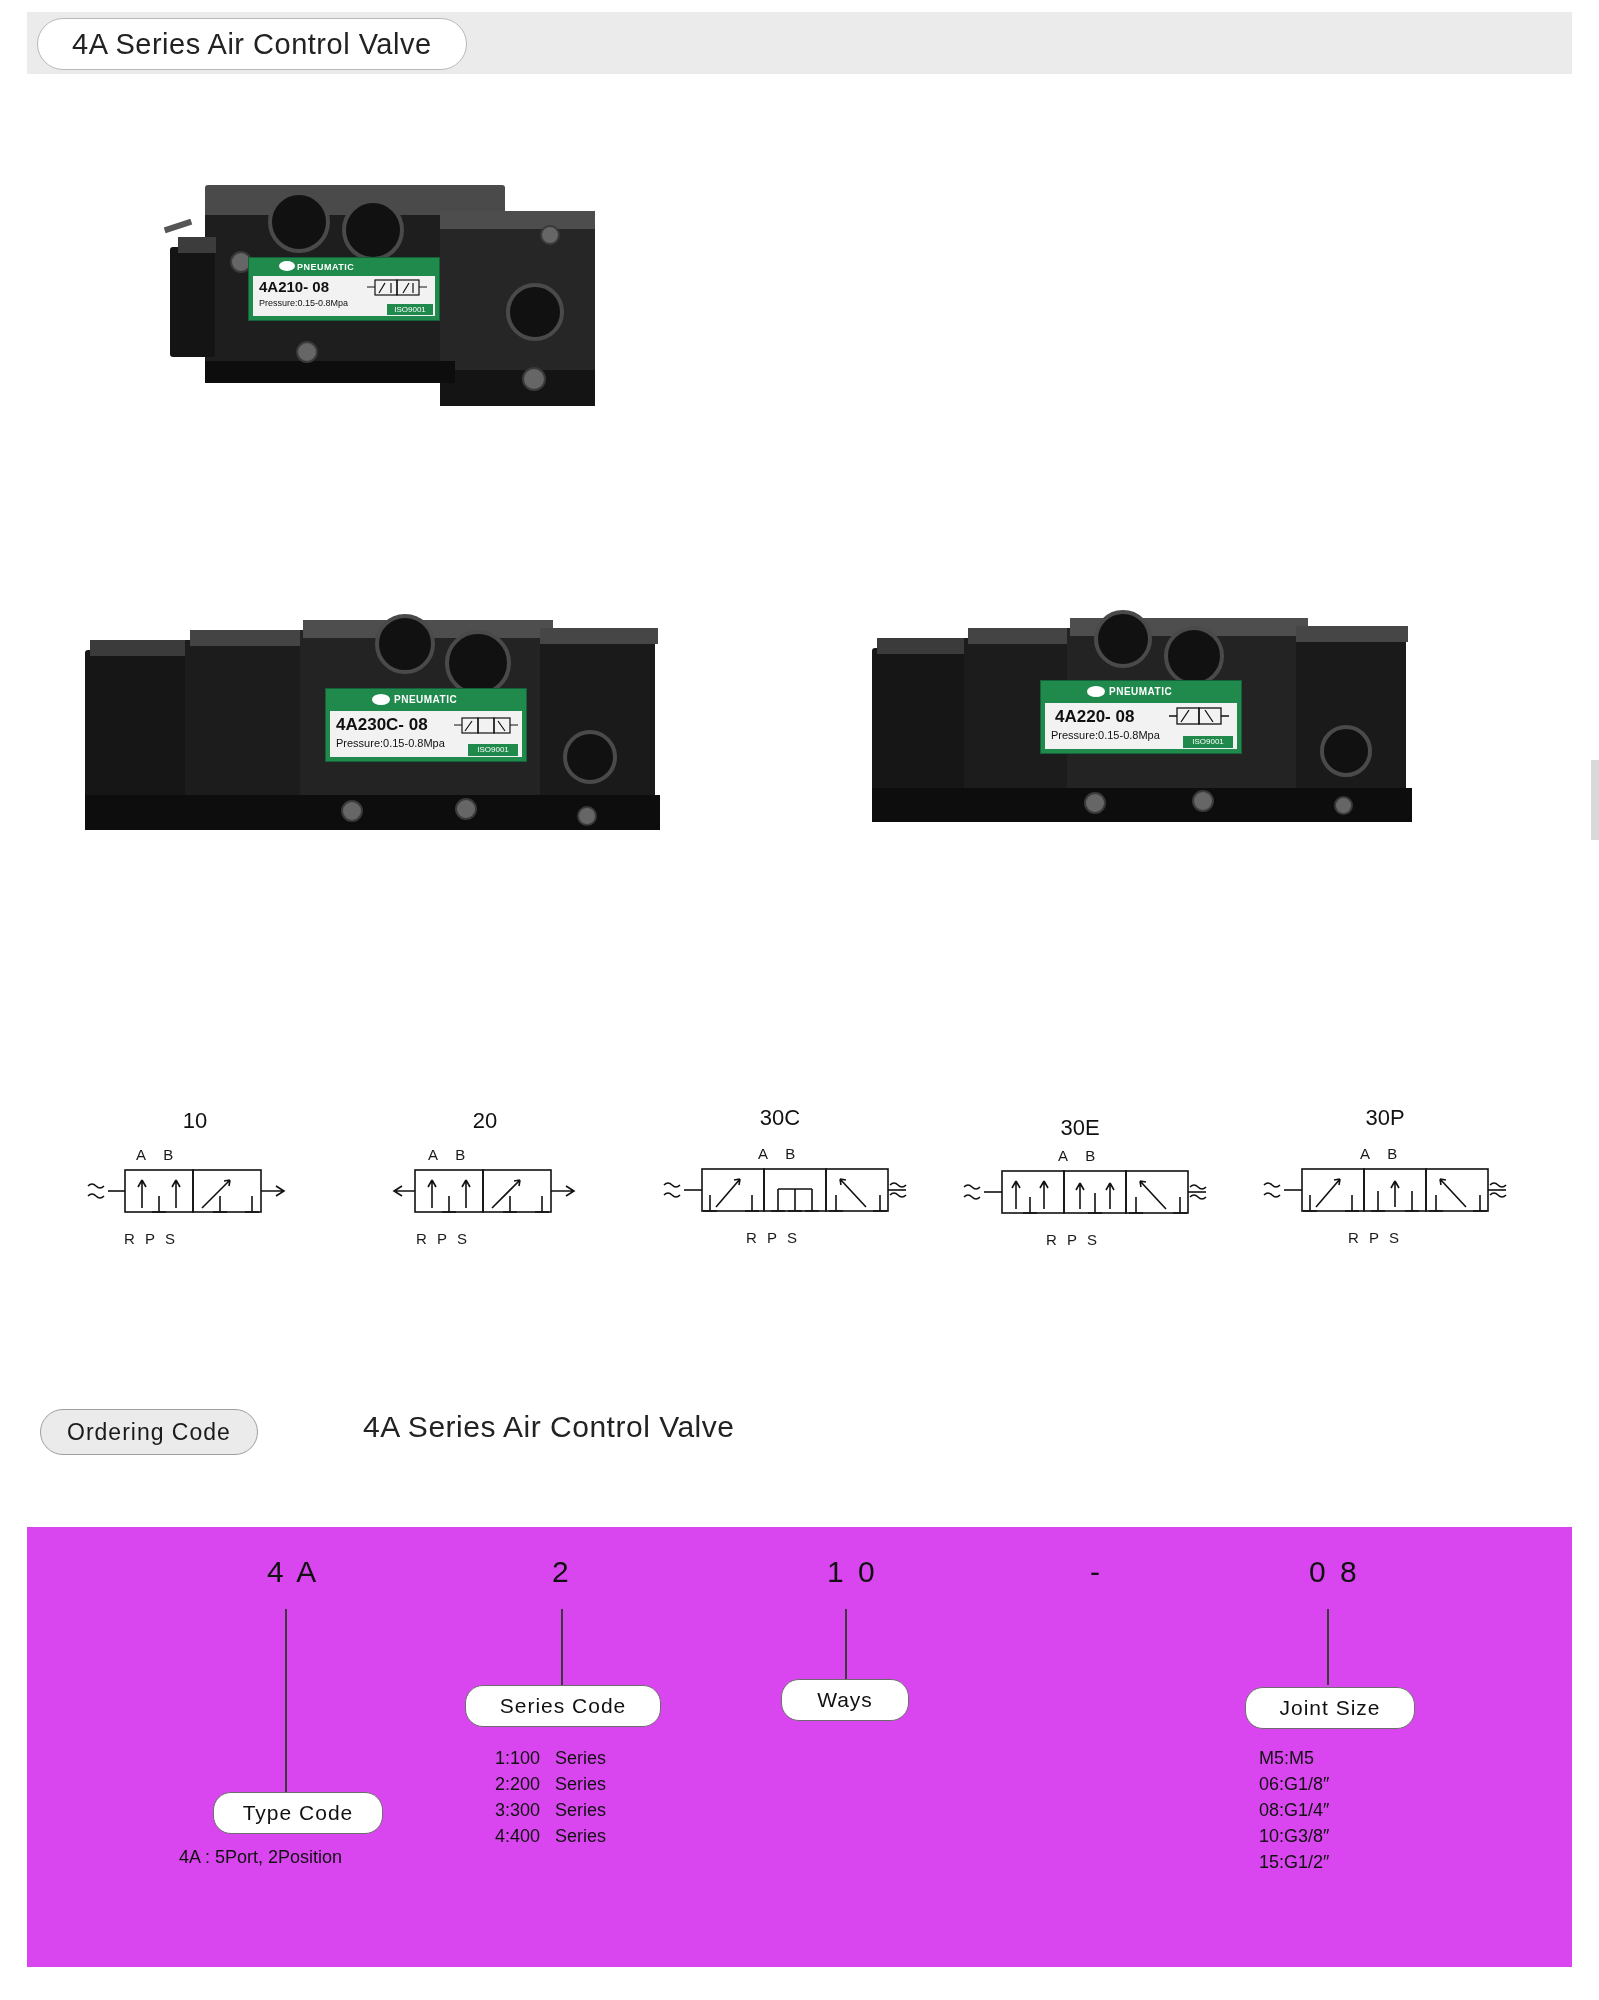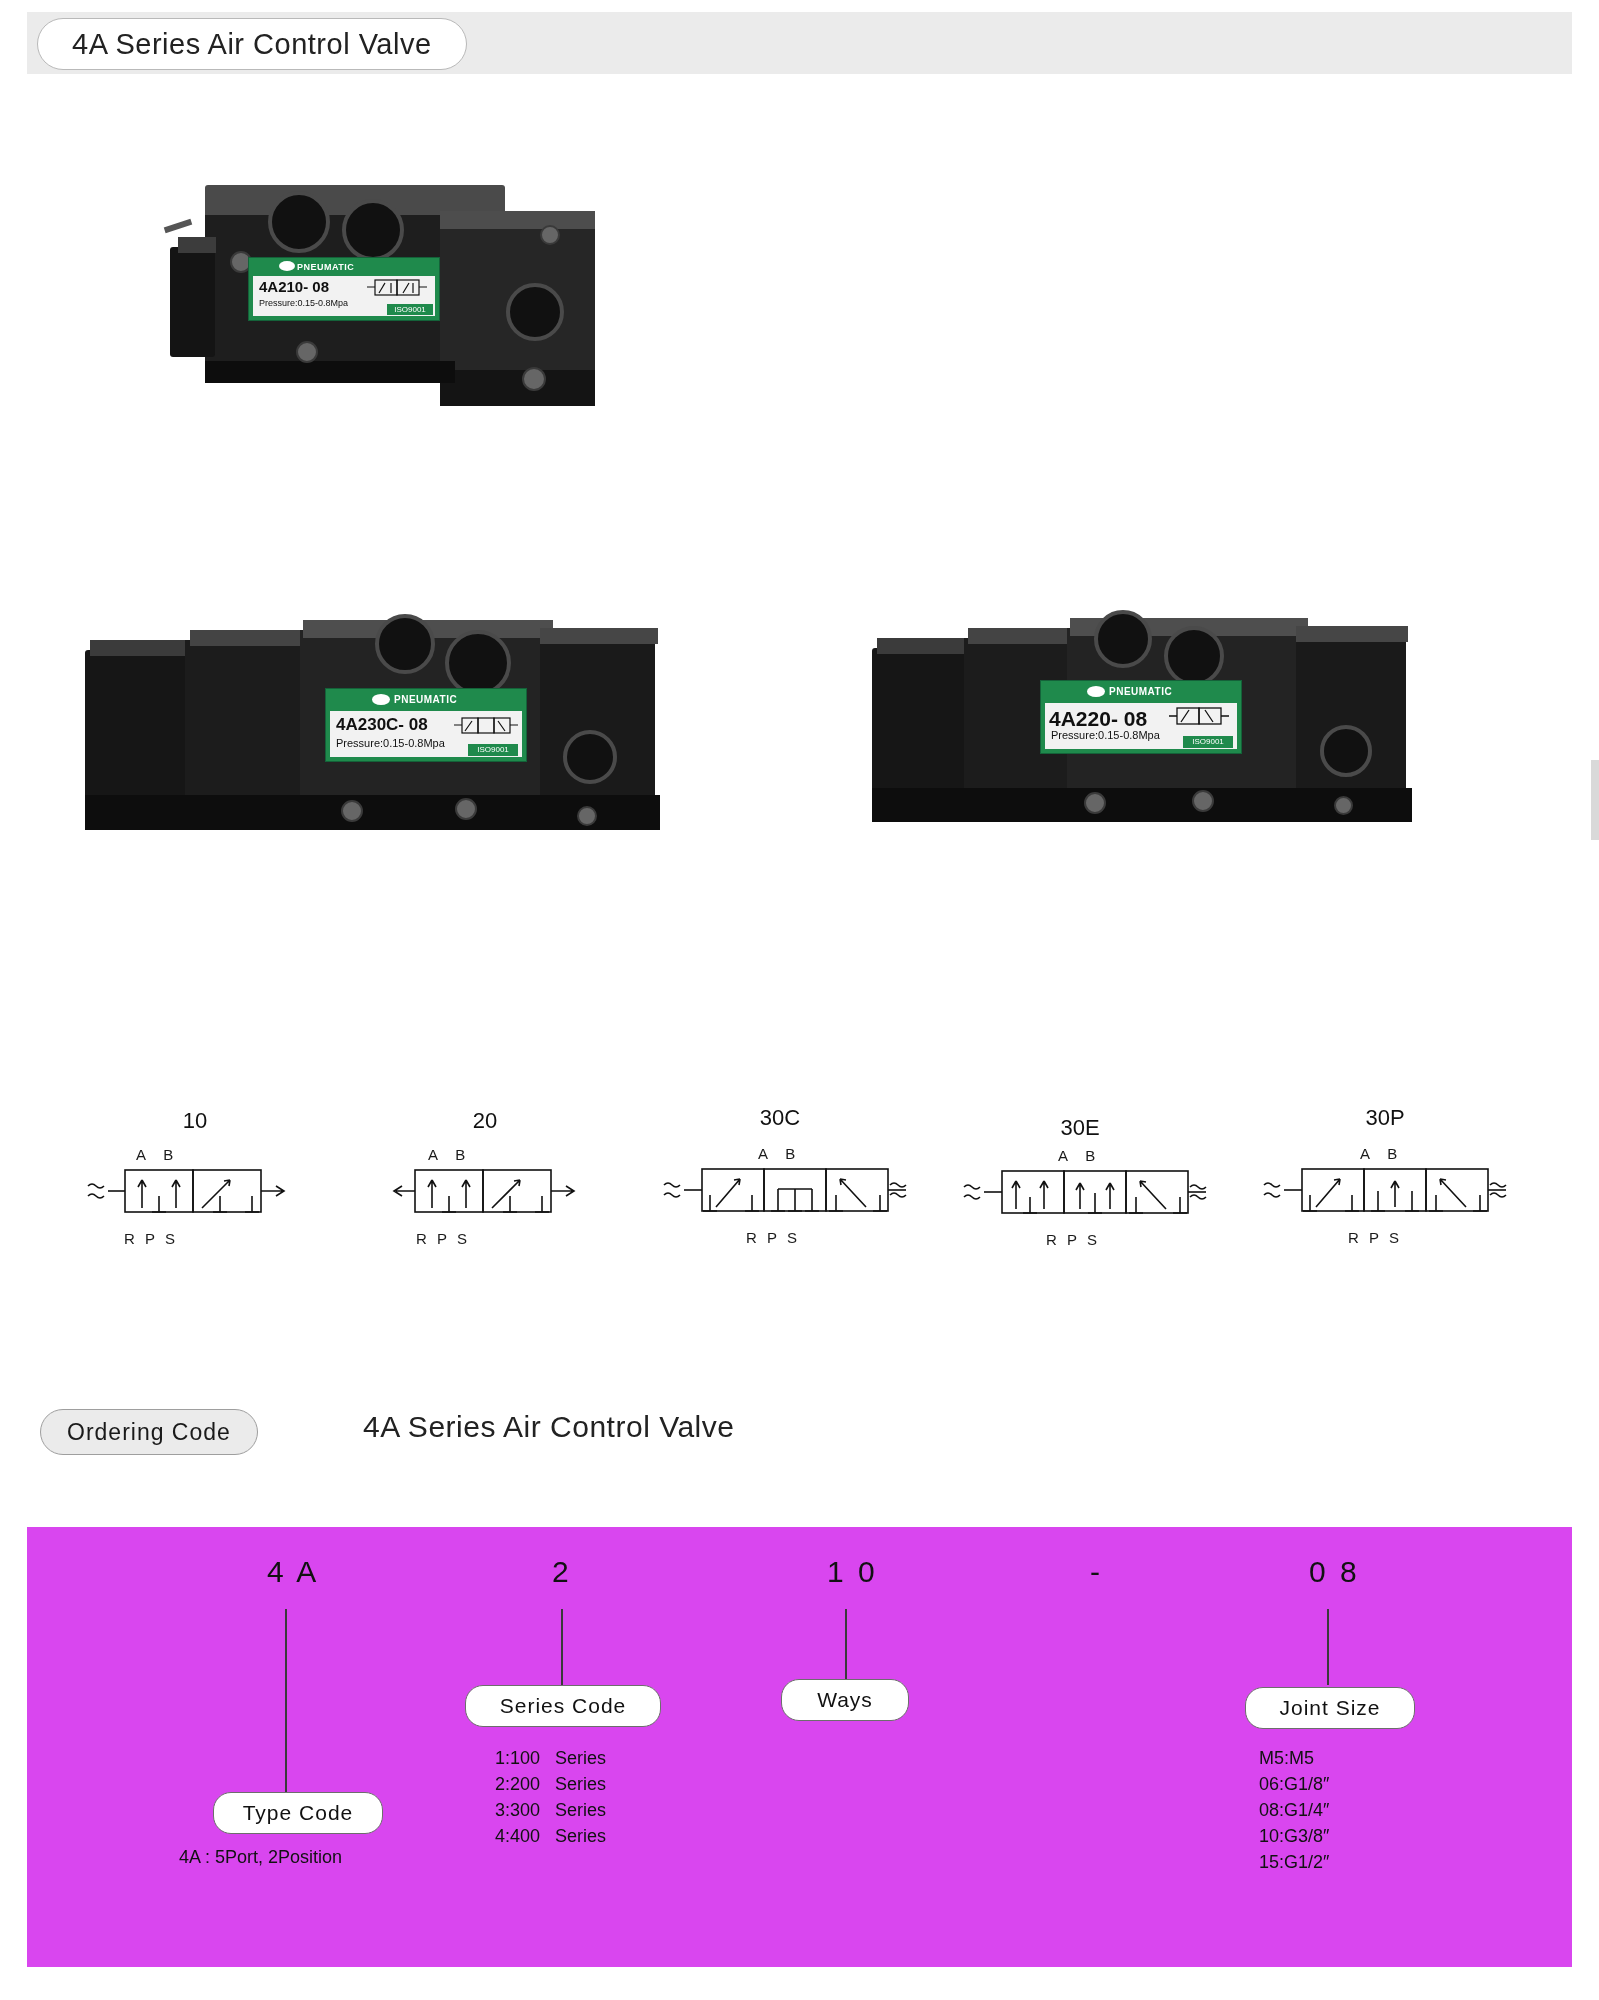--- a/index.html
+++ b/index.html
@@ -173,21 +173,21 @@
   <div class="port" style="left:448px;top:105px;width:44px;height:44px;"></div>
 
   <div class="screw" style="left:212px;top:172px;width:18px;height:18px;"></div>
   <div class="screw" style="left:320px;top:170px;width:18px;height:18px;"></div>
   <div class="screw" style="left:462px;top:176px;width:15px;height:15px;"></div>
 
   <div class="label-green" style="left:168px;top:60px;width:200px;height:72px;">
     <div style="position:absolute;left:46px;top:5px;width:18px;height:11px;background:#fff;border-radius:50%;"></div>
     <div class="label-brand" style="left:68px;top:5px;font-size:10px;">PNEUMATIC</div>
     <div class="label-white" style="left:4px;top:22px;width:192px;height:46px;"></div>
-    <div class="label-txt" style="left:8px;top:26px;font-size:21px;text-align:right;">4A220- 08</div>
+    <div class="label-txt" style="left:14px;top:26px;font-size:17px;text-align:right;">4A220- 08</div>
     <div class="label-txt2" style="left:10px;top:48px;font-size:11px;">Pressure:0.15-0.8Mpa</div>
     <div class="iso" style="left:142px;top:55px;width:50px;height:12px;line-height:12px;">ISO9001</div>
     <svg style="position:absolute;left:126px;top:24px;" width="70" height="24" viewBox="0 0 70 24">
       <rect x="10" y="3" width="22" height="16" fill="none" stroke="#111" stroke-width="1.3"></rect>
       <rect x="32" y="3" width="22" height="16" fill="none" stroke="#111" stroke-width="1.3"></rect>
       <path d="M14 17 L22 5 M38 5 L46 17" stroke="#111" stroke-width="1.3" fill="none"></path>
       <path d="M2 11 l8 0 M54 11 l8 0" stroke="#111" stroke-width="1.3"></path>
     </svg>
   </div>
 </div>

